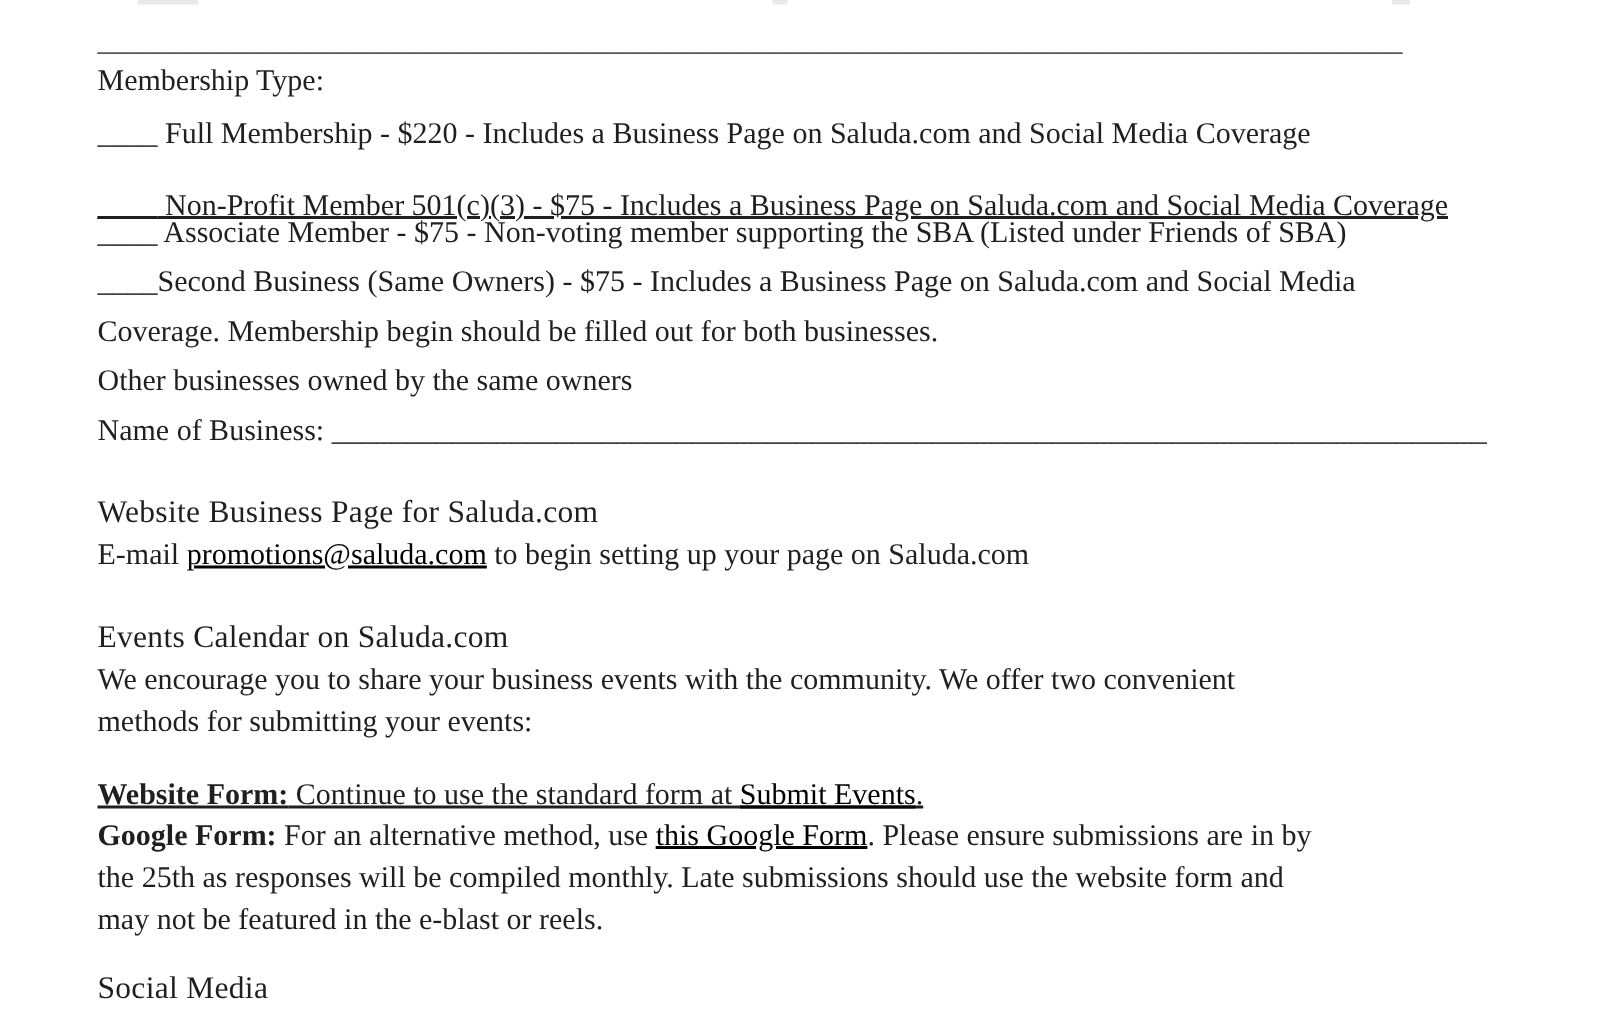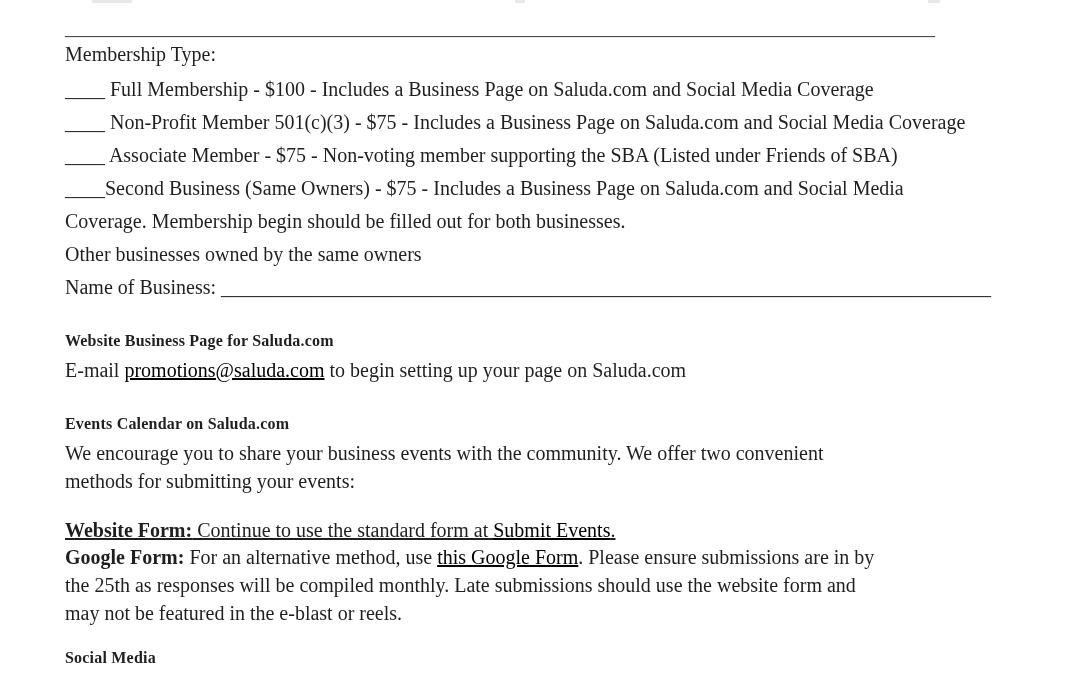--- a/index.html
+++ b/index.html
@@ -18,22 +18,22 @@
     color: #1f1f1f;
   }
   .ln {
     position: absolute;
     left: 65px;
     white-space: nowrap;
     line-height: 26px;
     text-align: right;
   }
   .h {
-    font-weight: bold;
-    font-size: 16px;
+    font-weight: normal;
+    font-size: 21px;
     letter-spacing: 0.2px;
   }
   .bold { font-weight: bold; }
   .link {
     color: #000000;
     text-decoration: underline;
     cursor: pointer;
   }
   .divider {
     position: absolute;
@@ -59,23 +59,23 @@
 <div class="canvas">
 
   <div class="remnant" style="left:92px; width:40px;"></div>
   <div class="remnant" style="left:515px; width:10px;"></div>
   <div class="remnant" style="left:928px; width:12px;"></div>
 
   <div class="divider">_______________________________________________________________________________________</div>
 
   <div class="ln" style="top:41px;">Membership Type:</div>
 
-  <div class="ln" style="top:76px;"><span class="blank">____</span><span> Full Membership - $100 - Includes a Business Page on Saluda.com and Social Media Coverage</span></div>
+  <div class="ln" style="top:76px;"><span class="blank">____</span><span> Full Membership - $220 - Includes a Business Page on Saluda.com and Social Media Coverage</span></div>
 
-  <div class="ln" style="top:109px;"><span class="blank">____</span><span> Non-Profit Member 501(c)(3) - $75 - Includes a Business Page on Saluda.com and Social Media Coverage</span></div>
+  <div class="ln" style="top:124px;text-decoration:underline;"><span class="blank">____</span><span> Non-Profit Member 501(c)(3) - $75 - Includes a Business Page on Saluda.com and Social Media Coverage</span></div>
 
   <div class="ln" style="top:142px;"><span class="blank">____</span><span> Associate Member - $75 - Non-voting member supporting the SBA (Listed under Friends of SBA)</span></div>
 
   <div class="ln" style="top:175px;"><span class="blank">____</span><span>Second Business (Same Owners) - $75 - Includes a Business Page on Saluda.com and Social Media</span></div>
 
   <div class="ln" style="top:208px;">Coverage. Membership begin should be filled out for both businesses.</div>
 
   <div class="ln" style="top:241px;">Other businesses owned by the same owners</div>
 
   <div class="ln" style="top:274px;"><span>Name of Business: </span><span class="blank">_____________________________________________________________________________</span></div>

